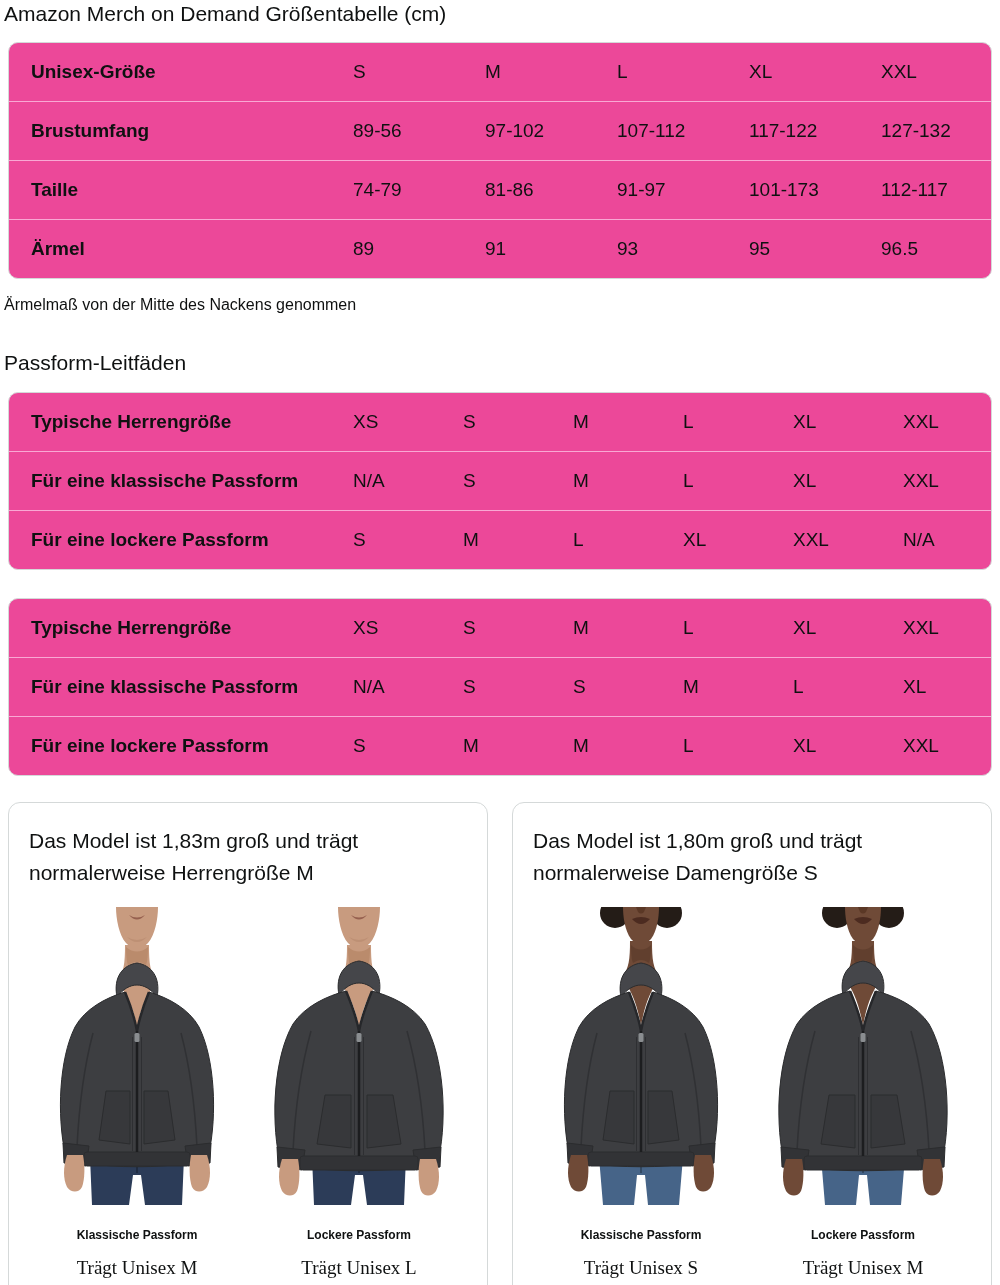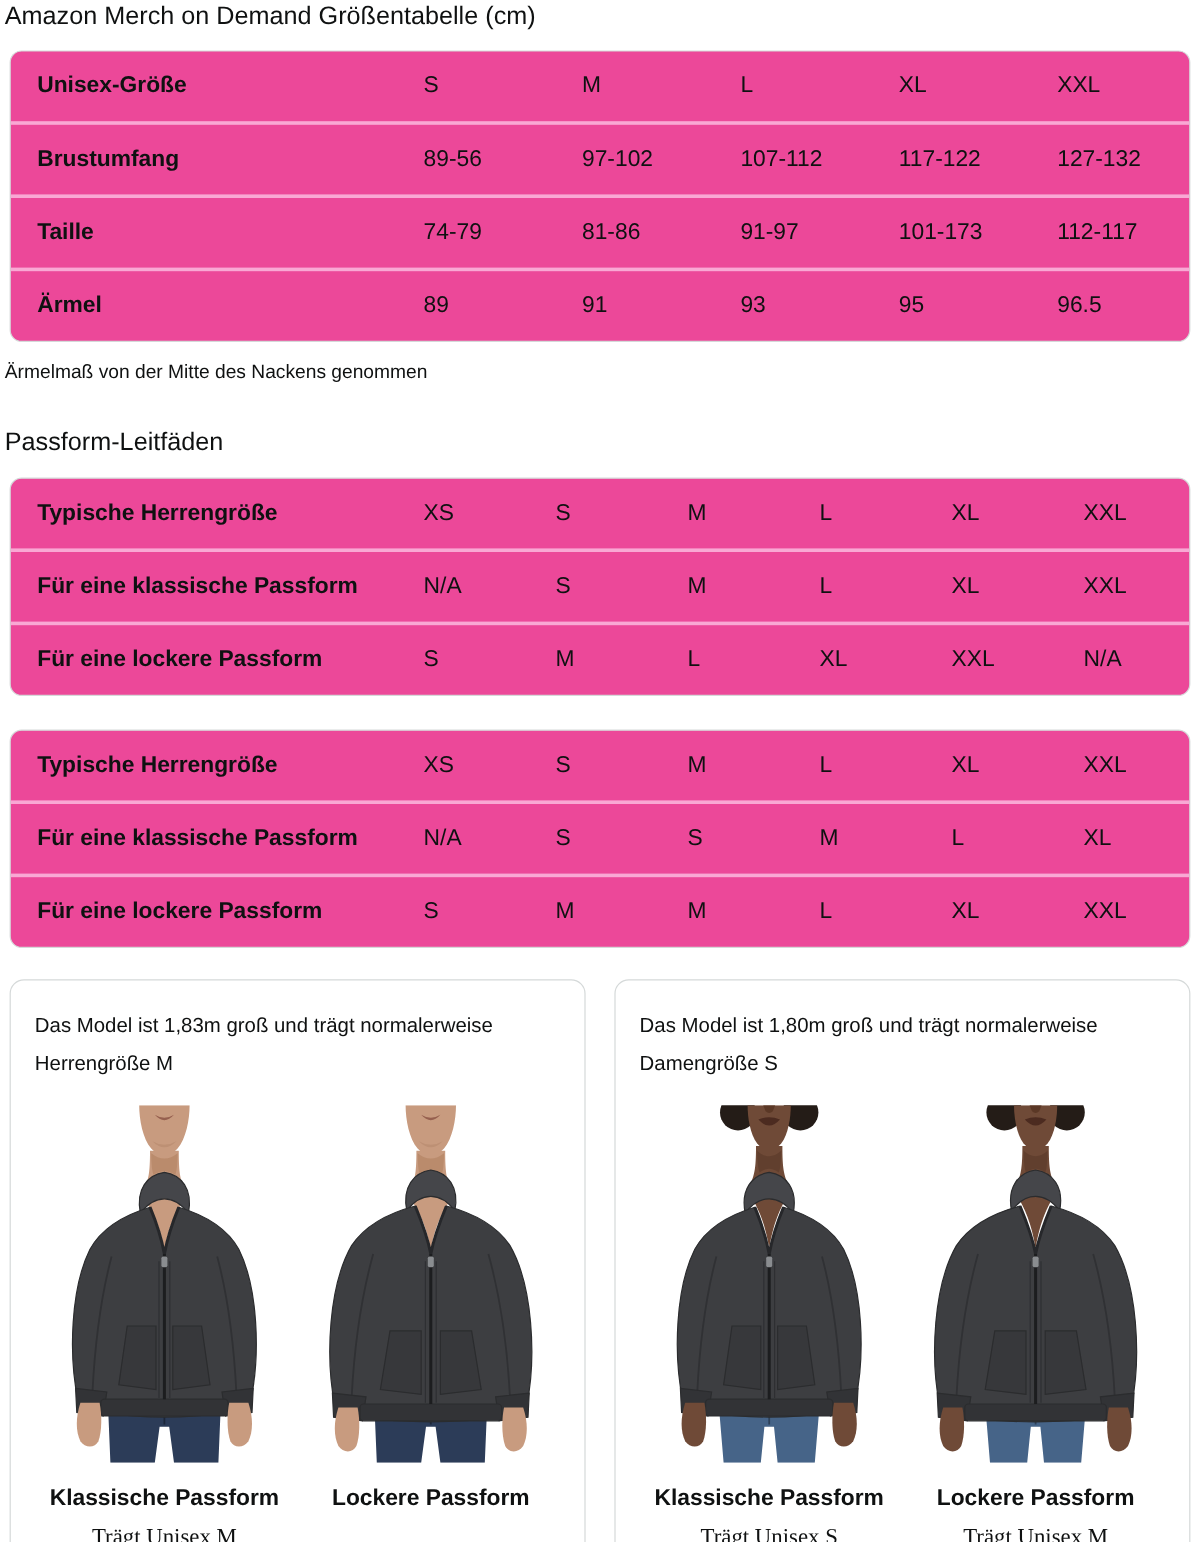--- a/index.html
+++ b/index.html
@@ -23,21 +23,21 @@
     border-radius:10px;
     background:#ec4899;
     overflow:hidden;
   }
   .box + .box{margin-top:28px;}
   .trow{
     display:grid;
     align-items:center;
     min-height:58px;
     font-size:19px;
-    border-top:3px solid #f9a8d4;
+    border-top:1px solid #f9a8d4;
   }
   .trow:first-child{border-top:none;}
   .cols-5{grid-template-columns:344px 132px 132px 132px 132px auto;}
   .cols-6{grid-template-columns:344px 110px 110px 110px 110px 110px auto;}
   .cell{white-space:nowrap;}
   .cell.label{font-weight:700;padding-left:22px;}
   .note{
     font-size:16px;line-height:20px;
     margin:16px 0 0 -4px;
   }
@@ -47,31 +47,31 @@
     grid-template-columns:1fr 1fr;
     gap:24px;
   }
   .model-card{
     border:1px solid #d5d9d9;
     border-radius:12px;
     padding:22px 20px 22px 20px;
     background:#fff;
   }
   .card-desc{
-    font-size:17px;line-height:32px;
+    font-size:21px;line-height:32px;
     margin:0 0 18px 0;
   }
   .figures{
     display:grid;
     grid-template-columns:1fr 1fr;
     gap:6px;
   }
   figure{margin:0;text-align:center;}
   .model-svg{width:100%;height:298px;display:block;background:#fff;}
-  figcaption .fit{font-weight:700;font-size:19px;line-height:24px;margin-top:18px;}
+  figcaption .fit{font-weight:700;font-size:12px;line-height:24px;margin-top:18px;}
   figcaption .size{font-size:19px;line-height:24px;margin-top:9px;font-family:Liberation Serif, serif;}
   .svg-defs{position:absolute;width:0;height:0;overflow:hidden;}
 </style>
 </head>
 <body>
 
 <svg class="svg-defs" aria-hidden="true" xmlns="http://www.w3.org/2000/svg">
   <defs>
     <g id="male-head">
       <path d="M 87,0 L 129,0 C 129,12 126,28 119,36 C 113,43 103,43 97,36 C 90,28 87,12 87,0 Z" fill="#c89b7f"></path>
@@ -276,20 +276,21 @@
             <div class="fit">Klassische Passform</div>
             <div class="size">Trägt Unisex M</div>
           </figcaption>
         </figure>
         <figure>
           <svg class="model-svg" viewBox="0 0 216 298">
             <use href="#fig-male-loose"></use>
           </svg>
           <figcaption>
             <div class="fit">Lockere Passform</div>
+            <div class="size">Trägt Unisex L</div>
           </figcaption>
         </figure>
       </div>
     </div>
 
     <div class="model-card">
       <p class="card-desc">Das Model ist 1,80m groß und trägt normalerweise Damengröße S</p>
       <div class="figures">
         <figure>
           <svg class="model-svg" viewBox="0 0 216 298">

